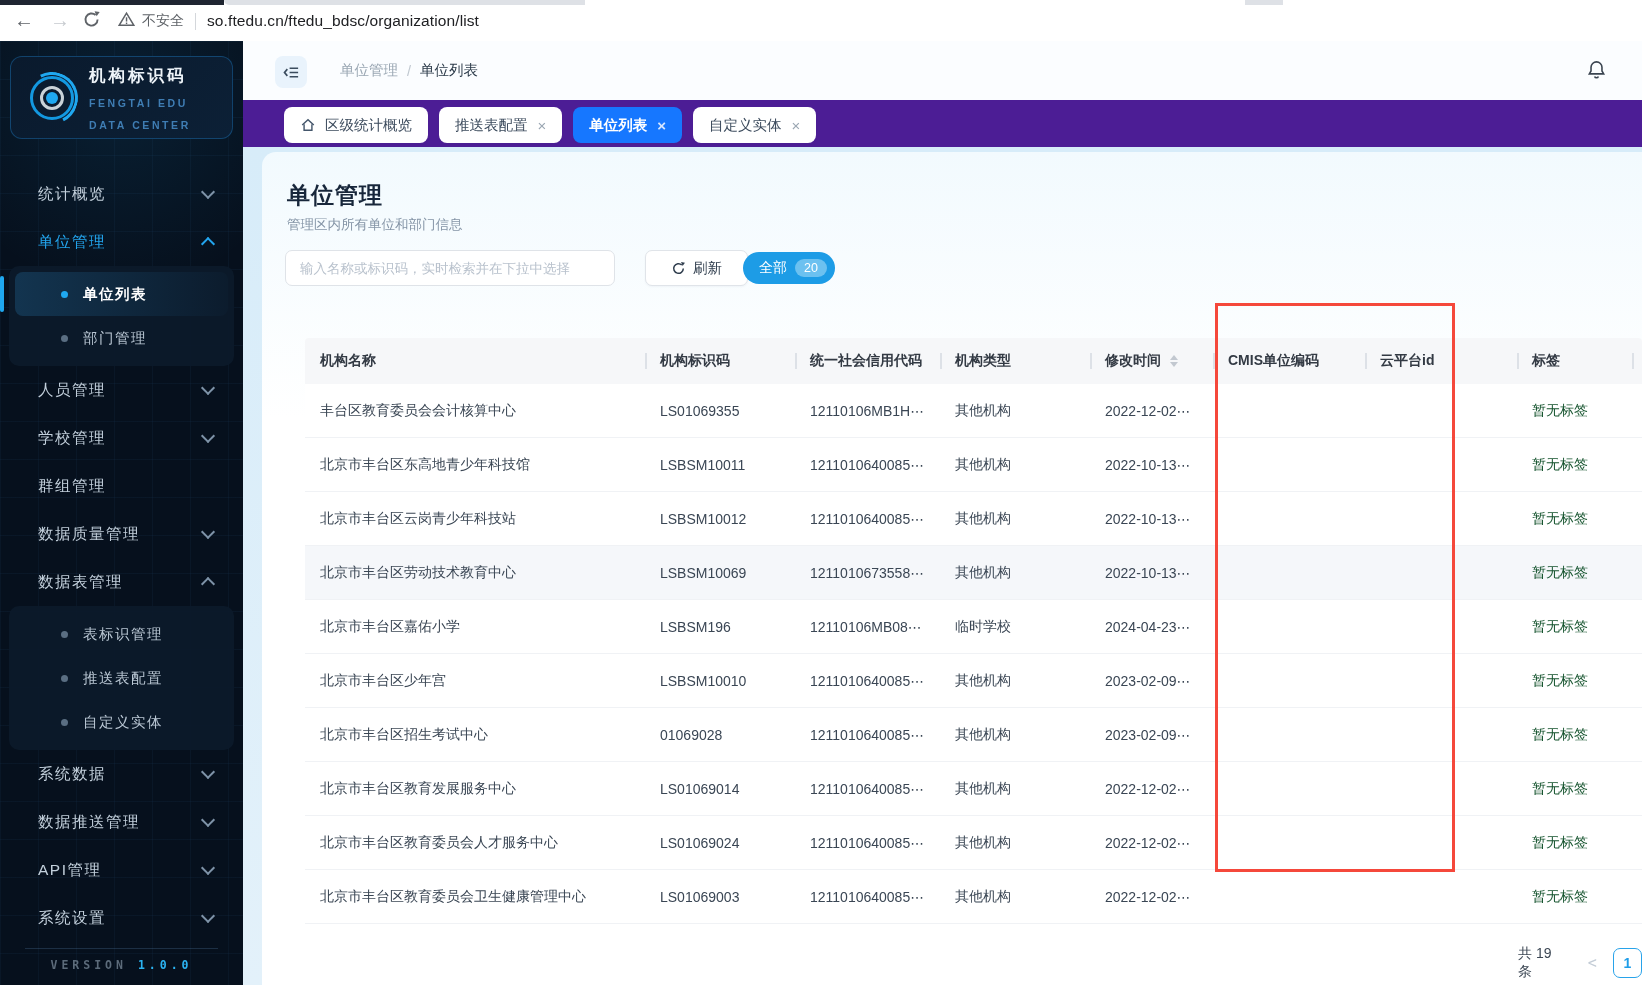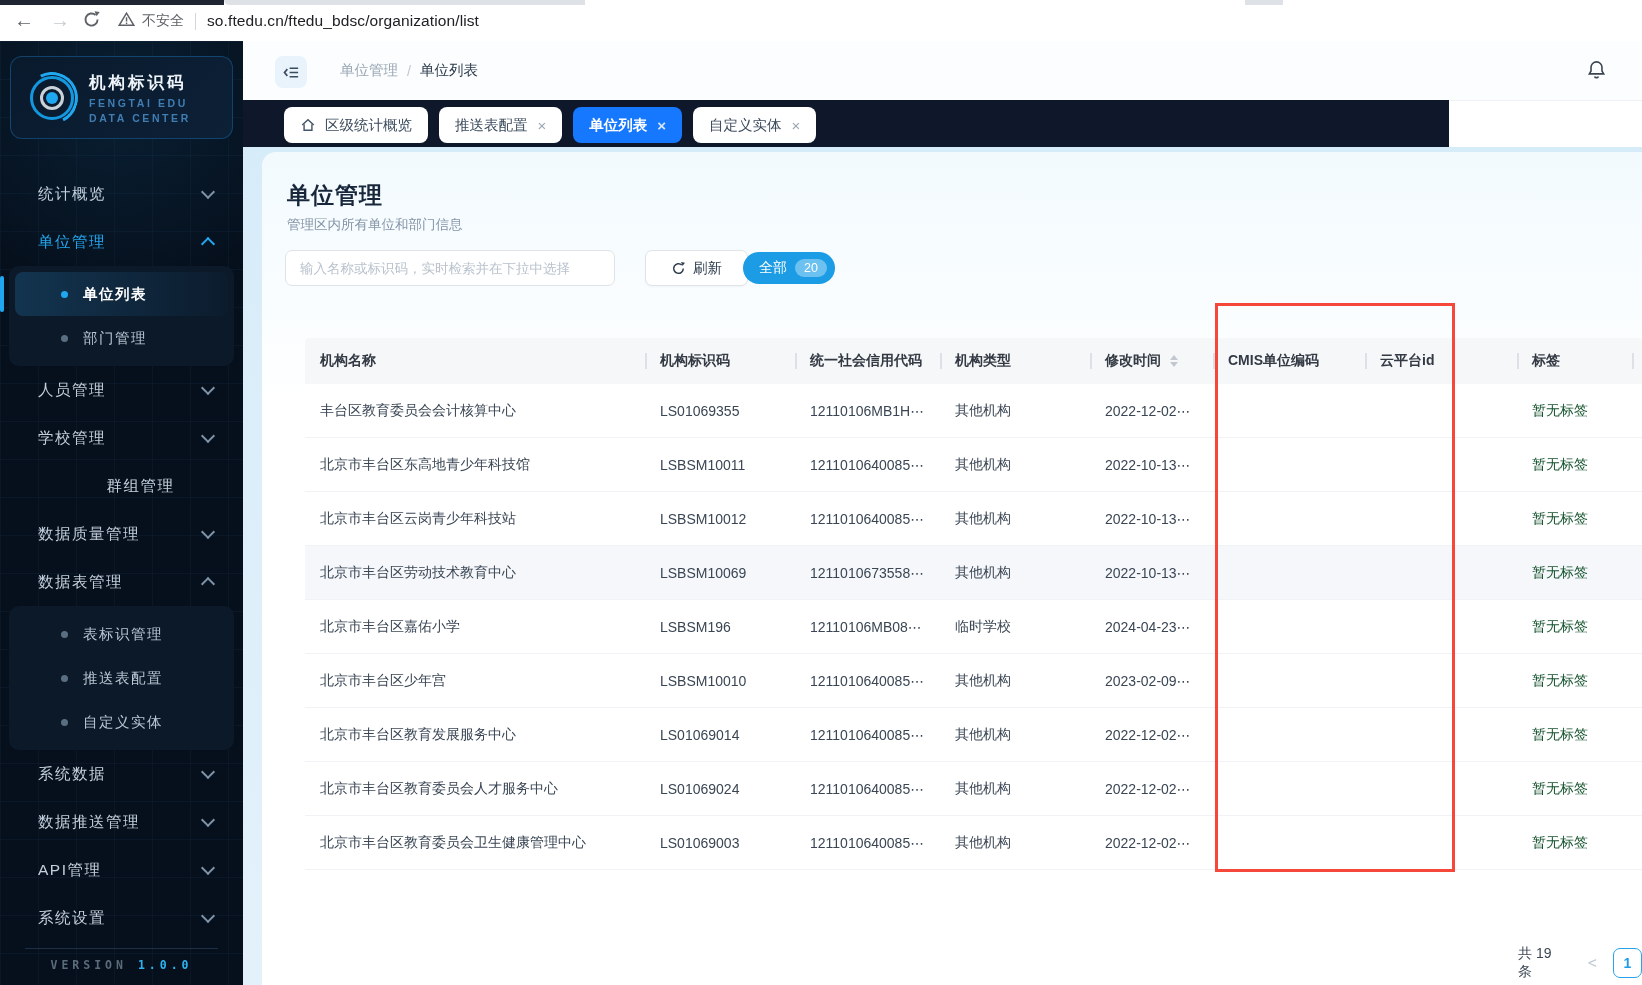--- a/index.html
+++ b/index.html
@@ -39,24 +39,24 @@
     border:1px solid rgba(31,140,220,0.35);
     display:flex;align-items:center;padding:0 0 0 16px;box-sizing:border-box;
   }
   #logo-icon{width:50px;height:50px;position:relative;flex:0 0 auto;}
   #logo-icon .ring-outer{position:absolute;inset:3px;border:3px solid #1398e0;border-radius:50%;}
   #logo-icon .ring-arc{position:absolute;inset:-1px;border:3px solid transparent;border-top-color:#1fa8f0;border-right-color:#1fa8f0;border-radius:50%;transform:rotate(18deg);}
   #logo-icon .ring-mid{position:absolute;inset:13px;border:3px solid #c9d2d8;border-radius:50%;}
   #logo-icon .dot{position:absolute;inset:19px;background:#1fa8f0;border-radius:50%;}
   #logo-text{margin-left:12px;}
   #logo-title{font-size:16.5px;font-weight:bold;color:#eef4f9;letter-spacing:3px;}
-  .logo-sub{font-size:10.5px;font-weight:bold;color:#3f7db3;letter-spacing:2.6px;margin-top:3px;}
+  .logo-sub{font-size:10.5px;font-weight:bold;color:#3f7db3;letter-spacing:2.6px;margin-top:10px;}
 
   #nav{margin-top:31px;}
-  .mi{display:flex;align-items:center;height:48px;padding-left:38px;font-size:15.5px;color:#c3d0dc;letter-spacing:1.5px;cursor:pointer;justify-content:center;}
+  .mi{display:flex;align-items:center;height:48px;padding-left:38px;font-size:15.5px;color:#c3d0dc;letter-spacing:1.5px;cursor:pointer;}
   .mi.active{color:#23a6ef;}
   .chev{width:8px;height:8px;border-right:2px solid #7e93a8;border-bottom:2px solid #7e93a8;display:inline-block;margin-left:auto;margin-right:30px;flex:0 0 auto;}
   .chev.down{transform:rotate(45deg);margin-top:-4px;}
   .chev.up{transform:rotate(-135deg);margin-top:4px;}
   .mi.active .chev{border-color:#23a6ef;}
   .subpanel{background:rgba(12,26,42,0.92);border-radius:10px;margin:0 9px;padding:6px 6px;}
   .si{display:flex;align-items:center;height:44px;padding-left:46px;font-size:14.5px;color:#b9c6d3;letter-spacing:1.5px;position:relative;cursor:pointer;border-radius:8px;}
   .si .dot{width:7px;height:7px;border-radius:50%;background:#5a6e82;margin-right:15px;flex:0 0 auto;}
   .si.active{background:linear-gradient(90deg,rgba(23,67,100,0.65),rgba(14,36,57,0.25));color:#ffffff;font-weight:bold;}
   .si.active .dot{background:#1fa8f0;}
@@ -70,21 +70,21 @@
   
   #topbar{position:absolute;top:41px;left:243px;width:1399px;height:59px;background:#fbfdff;border-bottom:1px solid #eef1f5;}
   #collapse-btn{position:absolute;left:32px;top:15px;width:32px;height:32px;border-radius:8px;background:#e9f3fc;display:flex;align-items:center;justify-content:center;cursor:pointer;}
   #breadcrumb{position:absolute;left:97px;top:0;height:59px;display:flex;align-items:center;font-size:14.5px;}
   #bc-parent{color:#9aa7b3;cursor:pointer;}
   #bc-sep{color:#c0c8d0;margin:0 9px;}
   #bc-current{color:#2b3a49;}
   #bell-btn{position:absolute;right:36px;top:19px;cursor:pointer;}
 
   
-  #tabbar{position:absolute;top:100px;left:243px;width:1206px;height:47px;background:#0f172a;display:flex;align-items:flex-start;padding-top:7px;box-sizing:border-box;}
+  #tabbar{position:absolute;top:100px;left:243px;width:1399px;height:47px;background:#4c1d95;display:flex;align-items:flex-start;padding-top:7px;box-sizing:border-box;}
   .page-tab{height:36px;background:#ffffff;border-radius:8px;display:flex;align-items:center;padding:0 16px;margin-right:11px;font-size:14.5px;color:#3c4b5d;cursor:pointer;box-shadow:0 1px 2px rgba(60,80,110,0.06);}
   .page-tab:first-child{margin-left:41px;}
   .page-tab.active{background:#1677ff;color:#ffffff;font-weight:bold;}
   .tab-home{margin-right:9px;display:flex;}
   .tab-close{margin-left:10px;font-size:15px;color:#9aa6b2;cursor:pointer;line-height:1;}
   .page-tab.active .tab-close{color:#d6e6ff;}
 
   
   #content{position:absolute;top:147px;left:243px;width:1399px;height:838px;background:linear-gradient(180deg,#d7ecf9 0%,#e3f1fa 100%);}
   #card{position:absolute;top:5px;left:19px;right:0;bottom:0;border-radius:14px 0 0 0;background:linear-gradient(180deg,#f2fafe 0%,#ffffff 32%);}
@@ -400,20 +400,30 @@
     <td class="c-name">北京市丰台区少年宫</td>
     <td class="c-code">LSBSM10010</td>
     <td class="c-credit">1211010640085⋯</td>
     <td class="c-type">其他机构</td>
     <td class="c-modified">2023-02-09⋯</td>
     <td class="c-cmis"></td>
     <td class="c-cloud"></td>
     <td class="c-tag">暂无标签</td>
   </tr>
             <tr>
+    <td class="c-name">北京市丰台区招生考试中心</td>
+    <td class="c-code">01069028</td>
+    <td class="c-credit">1211010640085⋯</td>
+    <td class="c-type">其他机构</td>
+    <td class="c-modified">2023-02-09⋯</td>
+    <td class="c-cmis"></td>
+    <td class="c-cloud"></td>
+    <td class="c-tag">暂无标签</td>
+  </tr>
+            <tr>
     <td class="c-name">北京市丰台区教育发展服务中心</td>
     <td class="c-code">LS01069014</td>
     <td class="c-credit">1211010640085⋯</td>
     <td class="c-type">其他机构</td>
     <td class="c-modified">2022-12-02⋯</td>
     <td class="c-cmis"></td>
     <td class="c-cloud"></td>
     <td class="c-tag">暂无标签</td>
   </tr>
             <tr>

